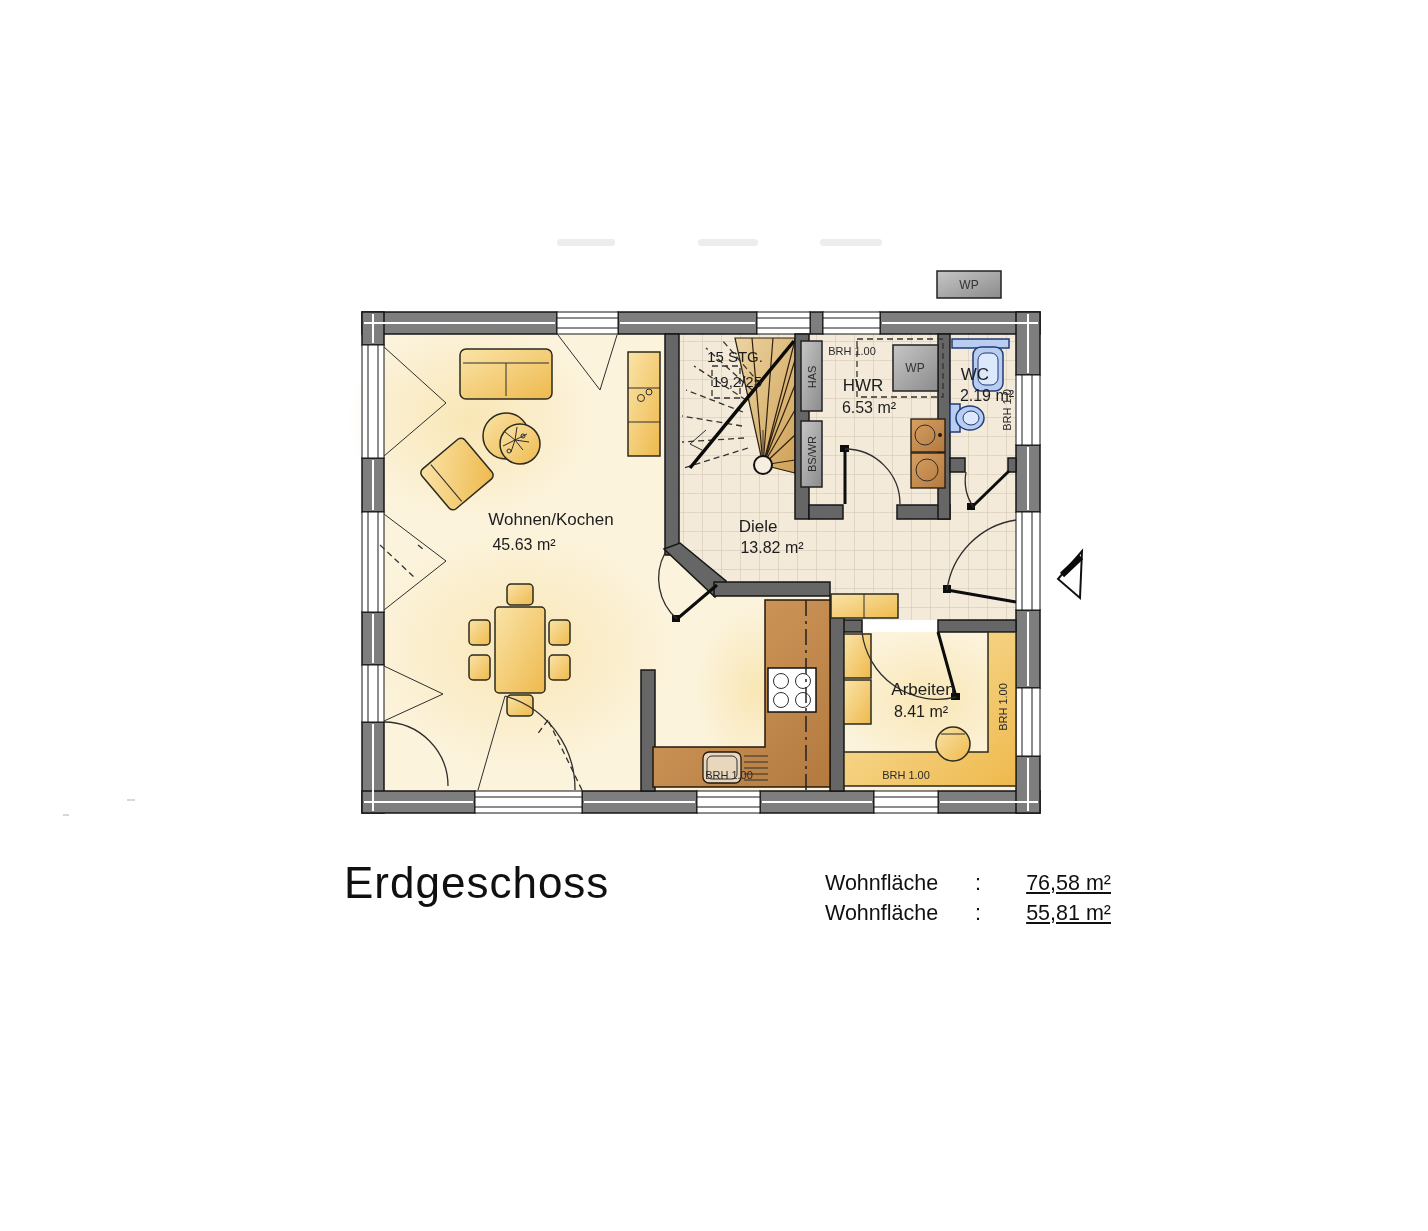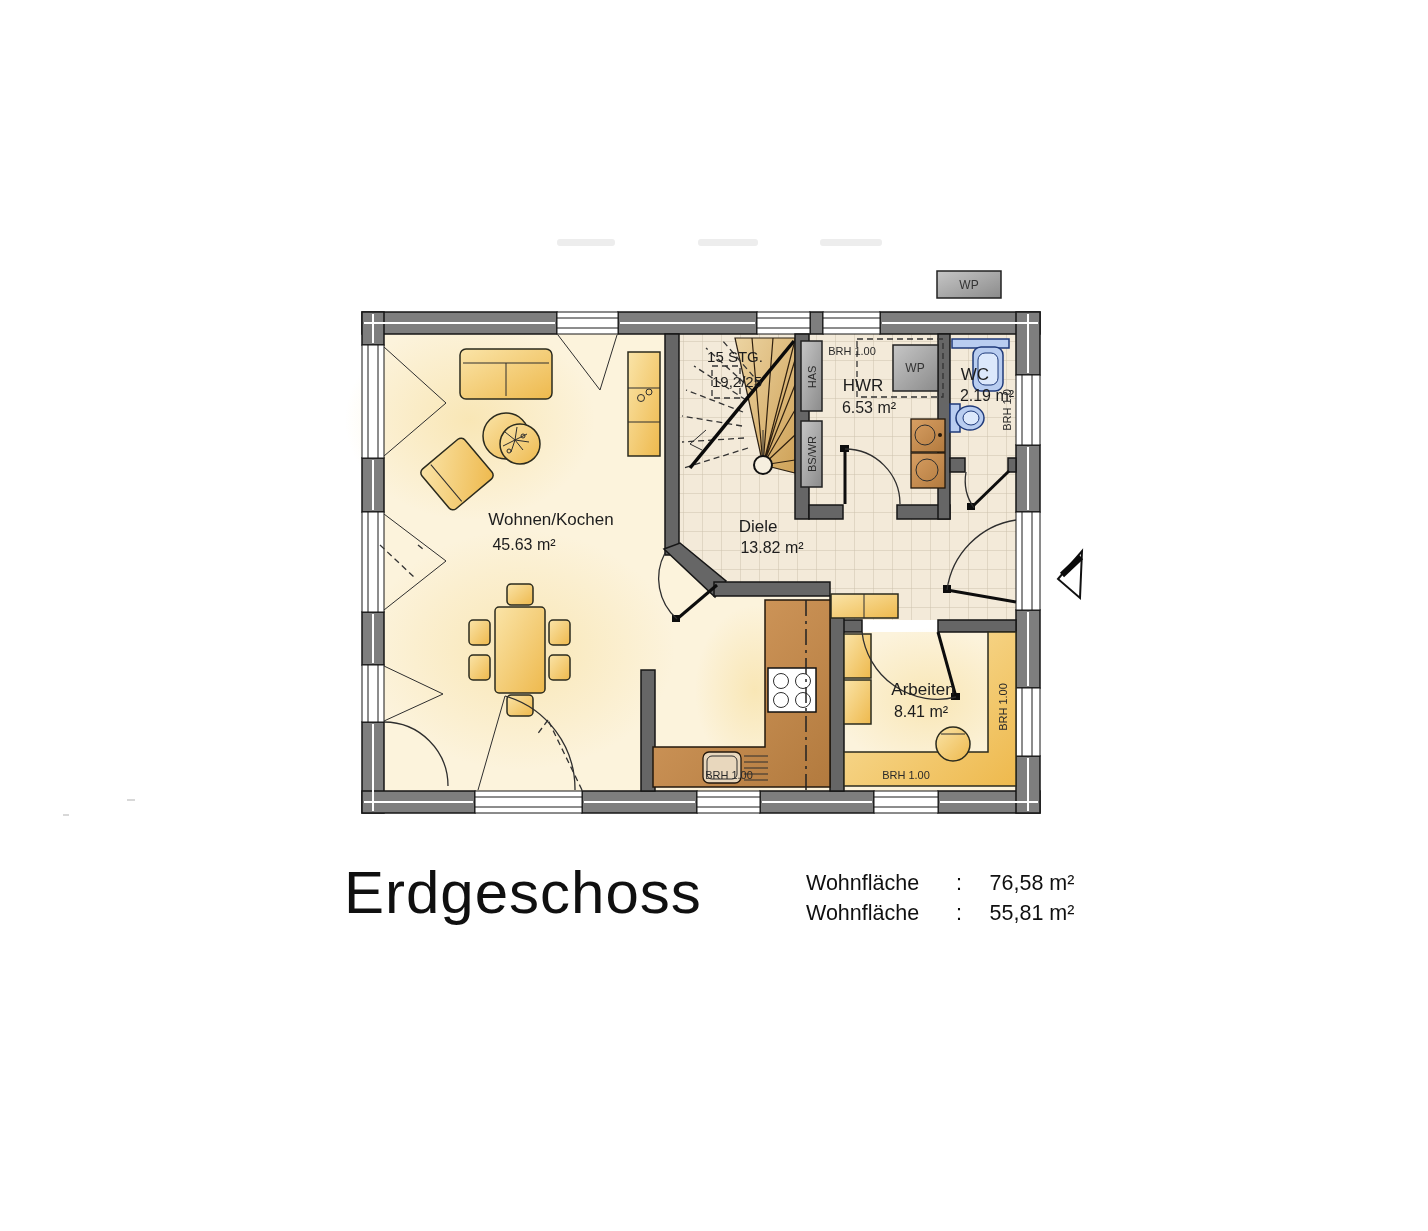--- a/index.html
+++ b/index.html
@@ -34,25 +34,25 @@
   .t-area{font-size:16px;}
   .t-sm{font-size:11px;fill:#2a2a2a;}
   .t-st{font-size:15px;}
   .t-wp{font-size:12px;fill:#333;}
 
   
   .smudge{position:absolute;height:7px;border-radius:3px;background:#ededed;}
   .speck{position:absolute;background:#d8d8d8;}
 
   
-  .footer-title{position:absolute;left:344px;top:858px;font-size:60px;color:#101010;
+  .footer-title{position:absolute;left:344px;top:858px;font-size:44px;color:#101010;
                 letter-spacing:1px;white-space:nowrap;}
-  .area-table{position:absolute;left:806px;top:868px;color:#101010;}
+  .area-table{position:absolute;left:825px;top:868px;color:#101010;}
   .area-row{display:grid;grid-template-columns:150px 16px 120px;font-size:21.5px;line-height:30px;}
-  .area-row .v{text-align:center;}
+  .area-row .v{text-align:right;text-decoration:underline;}
 </style>
 </head>
 <body>
 
 <div class="canvas">
 
   <div class="smudge" style="left:557px;top:239px;width:58px;"></div>
   <div class="smudge" style="left:698px;top:239px;width:60px;"></div>
   <div class="smudge" style="left:820px;top:239px;width:62px;"></div>
   <div class="speck" style="left:63px;top:814px;width:6px;height:2px;"></div>

